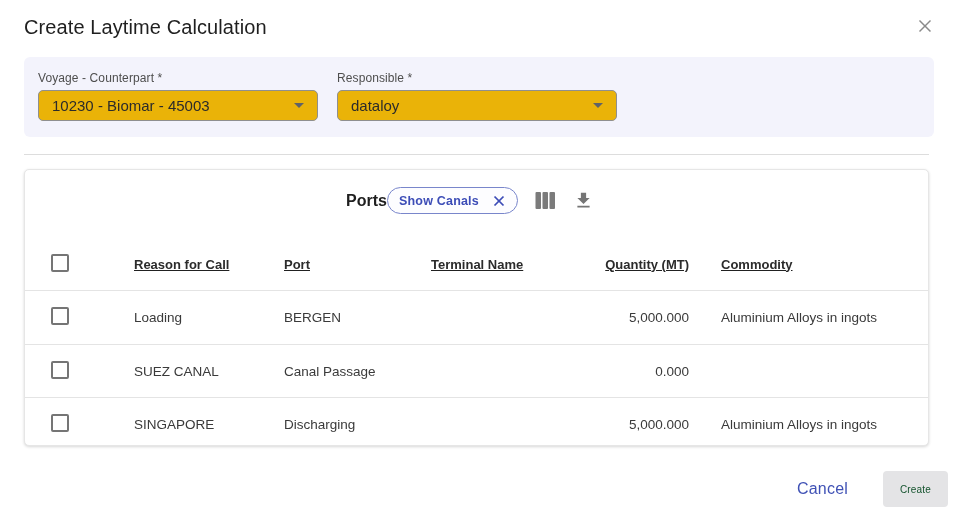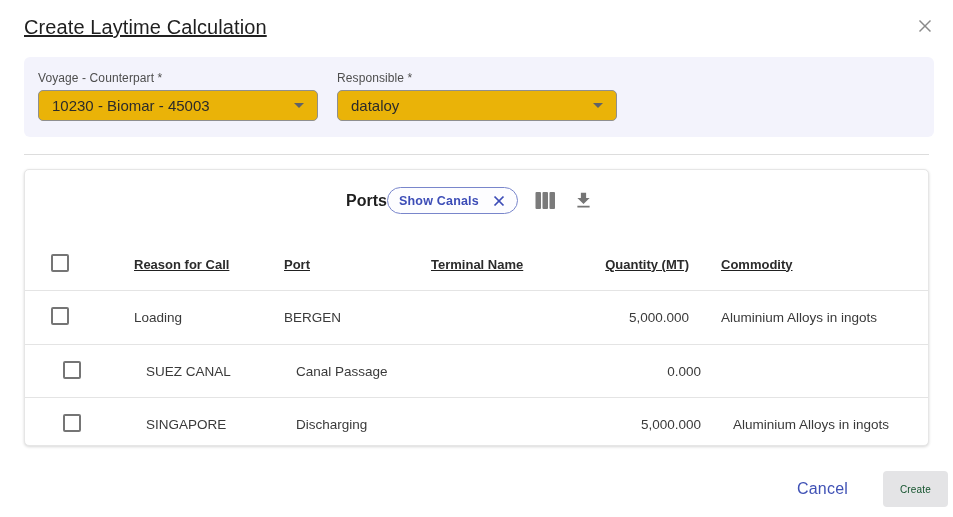--- a/index.html
+++ b/index.html
@@ -9,21 +9,20 @@
     background: #ffffff;
     color: #212121;
     overflow: hidden;
   }
   .dialog { width: 953px; height: 517px; position: relative; }
 
   
   .dlg-header {
     display: flex; justify-content: space-between; align-items: flex-start;
     padding: 15px 17px 0 24px;
-    text-decoration: underline;
   }
   .dlg-title { font-size: 20px; font-weight: 500; line-height: 24px; color: #1f1f1f; letter-spacing: .1px; }
   .close-btn {
     background: none; border: none; cursor: pointer; padding: 2px; line-height: 0;
   }
 
   
   .form-panel {
     margin: 18px 19px 0 24px;
     background: #f3f3fc;
@@ -76,21 +75,21 @@
 
   
   .tbl { margin-top: 24px; }
   .trow {
     display: grid;
     grid-template-columns: 109px 150px 147px 140px 118px 1fr;
     align-items: center;
     height: 53px;
   }
   .trow.thead { border-bottom: 1px solid #e4e4e4; text-decoration: underline; }
-  .trow.tdata + .trow.tdata { border-top: 1px solid #e4e4e4; padding-left: 12px; }
+  .trow.tdata + .trow.tdata { border-top: 1px solid #e4e4e4; }
   .td { font-size: 13.5px; color: #3a3a3a; }
   .td.th { font-size: 13px; font-weight: 700; color: #2b2b2b; }
   .td-cb { padding-left: 26px; }
   .td-qty { text-align: right; }
   .td-com { padding-left: 32px; }
   .cb {
     display: inline-block; width: 18px; height: 18px;
     border: 2px solid #757575; border-radius: 2px; background: #fff; cursor: pointer;
   }
 

